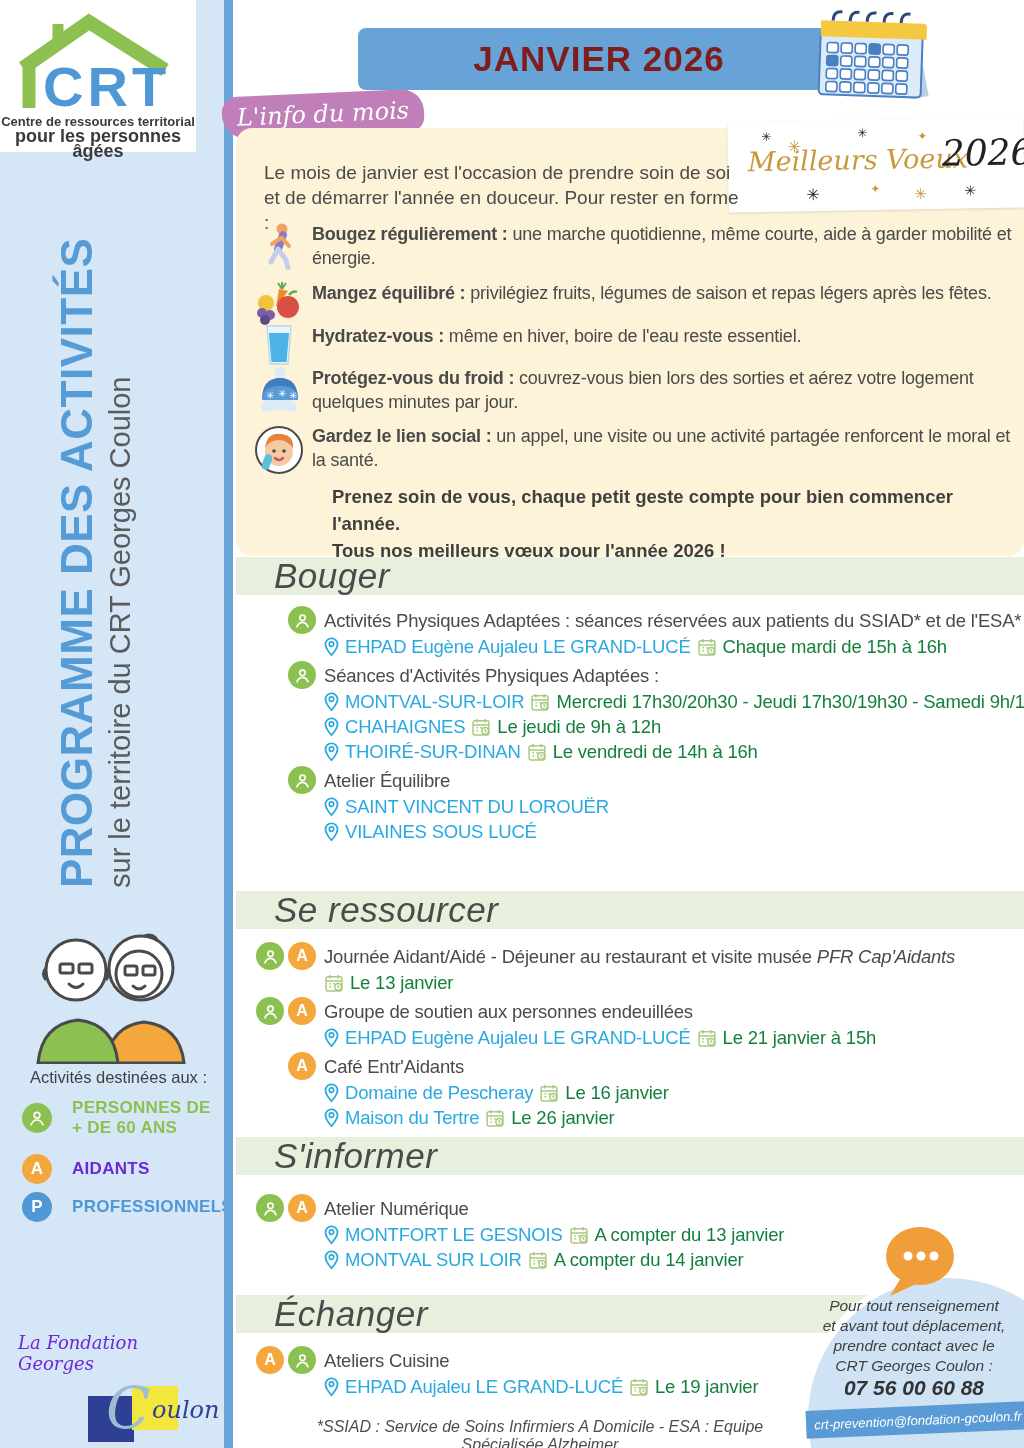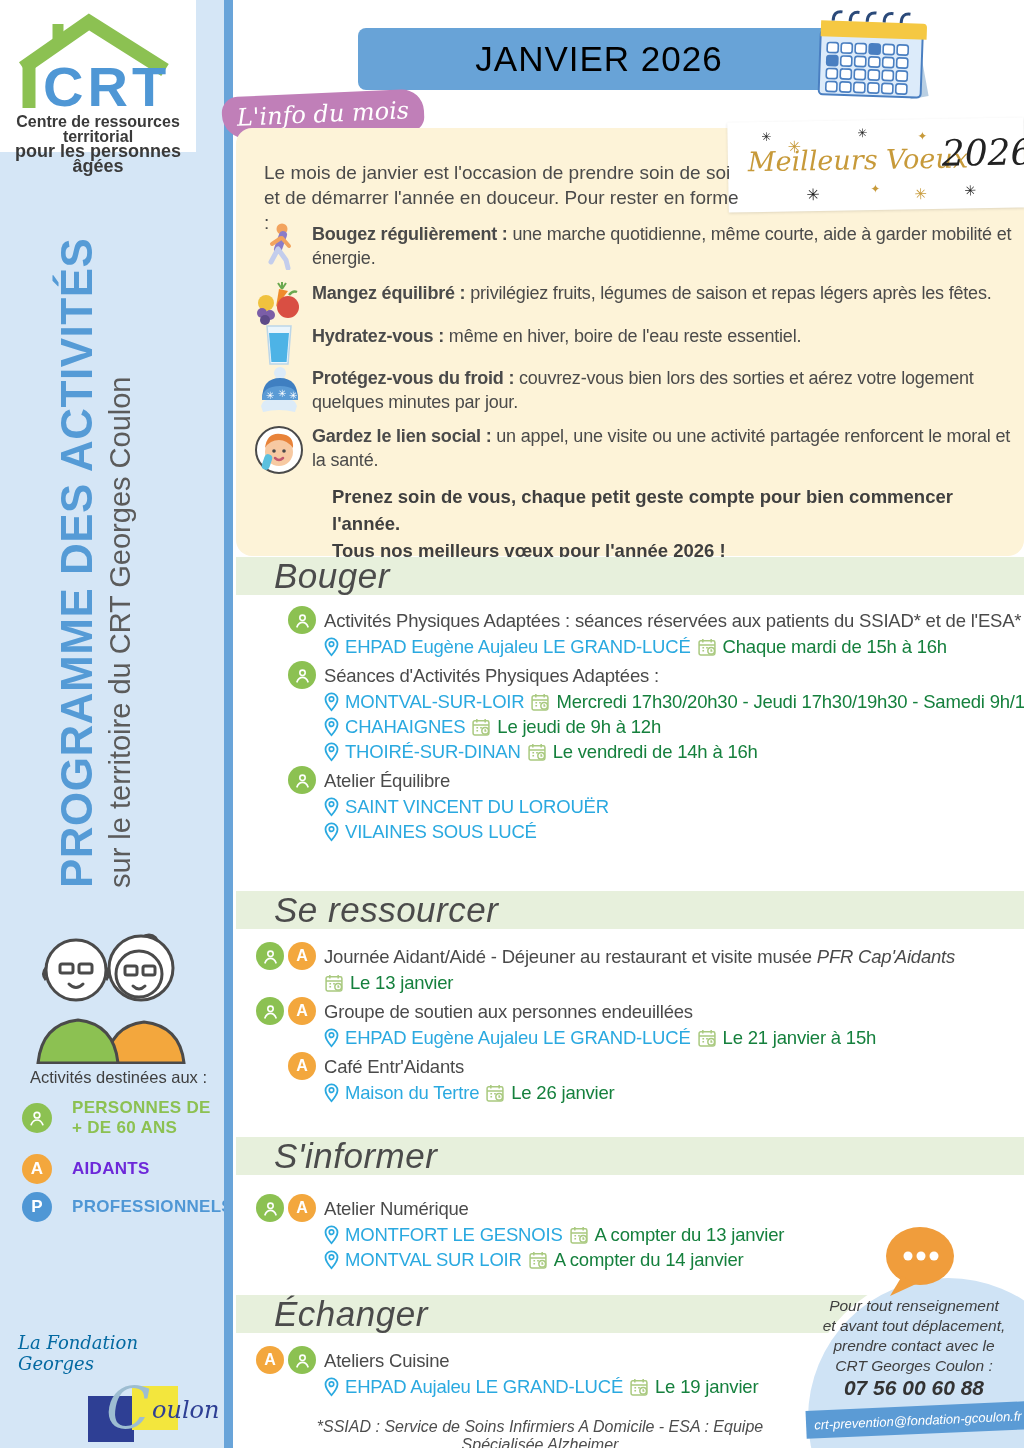--- a/index.html
+++ b/index.html
@@ -3,21 +3,21 @@
 <meta charset="utf-8">
 <style>
   html,body{margin:0;padding:0;background:#fff;}
   .page{position:relative;width:1024px;height:1448px;overflow:hidden;background:#fff;
         font-family:"Liberation Sans",sans-serif;color:#4a4a4a;}
 
   
   .sidebar{position:absolute;left:0;top:0;width:224px;height:1448px;background:#d5e6f6;}
   .logo-box{position:absolute;left:0;top:0;width:196px;height:152px;background:#fff;text-align:center;}
   .logo-line{font-weight:bold;color:#3a3a3a;line-height:15px;}
-  .logo-line.l1{font-size:16px;}
+  .logo-line.l1{font-size:13px;}
   .logo-line.l2{font-size:18px;}
   .divider{position:absolute;left:224px;top:0;width:9px;height:1448px;background:#69a4d9;}
 
   .vtitle{position:absolute;top:888px;left:52px;width:696px;transform-origin:0 0;transform:rotate(-90deg);}
   .vtitle .big{font-size:44px;font-weight:bold;color:#559bd6;letter-spacing:.5px;white-space:nowrap;}
   .vtitle .small{font-size:29px;color:#5b5b5b;white-space:nowrap;margin-top:2px;}
 
   .legend-heading{position:absolute;left:30px;top:1068px;font-size:16.5px;color:#3f3f3f;}
   .legend-row{position:absolute;left:22px;display:flex;align-items:center;gap:20px;}
   .legend-label{font-weight:bold;font-size:17px;letter-spacing:.3px;line-height:20px;}
@@ -27,33 +27,33 @@
 
   .badge{display:inline-flex;align-items:center;justify-content:center;border-radius:50%;
          color:#fff;font-weight:bold;flex:0 0 auto;}
   .badge.b30{width:30px;height:30px;font-size:17px;}
   .badge.b28{width:28px;height:28px;font-size:16px;}
   .bg-green{background:#8cc152;}
   .bg-orange{background:#f3a73d;}
   .bg-blue{background:#4f97d5;}
 
   .fondation{position:absolute;left:18px;top:1332px;width:200px;}
-  .fondation .script{font-family:"DejaVu Serif",serif;font-style:italic;color:#0369a1;font-size:18px;}
+  .fondation .script{font-family:"DejaVu Serif",serif;font-style:italic;color:#6d28d9;font-size:18px;}
   .fond-logo{position:relative;height:70px;margin-top:4px;}
   .sq-blue{position:absolute;left:70px;top:18px;width:46px;height:46px;background:#2e3f94;}
   .sq-yellow{position:absolute;left:114px;top:8px;width:46px;height:44px;background:#f3e63d;}
   .fond-c{position:absolute;left:88px;top:-4px;font-family:"DejaVu Serif",serif;font-style:italic;
           font-size:58px;color:#9dbdd1;}
   .fond-rest{position:absolute;left:134px;top:18px;font-family:"DejaVu Serif",serif;font-style:italic;
              font-size:24px;color:#2e3f94;}
 
   
   .month-banner{position:absolute;left:358px;top:28px;width:482px;height:62px;background:#68a3d7;
                 border-radius:8px;display:flex;align-items:center;justify-content:center;}
-  .month-banner span{color:#000000;font-weight:normal;font-size:35px;letter-spacing:1px;}
+  .month-banner span{color:#7f1d1d;font-weight:bold;font-size:35px;letter-spacing:1px;}
   .calendar-art{position:absolute;left:812px;top:6px;transform:rotate(2deg);}
 
   .ribbon{position:absolute;left:222px;top:93px;width:202px;height:42px;background:#c07fb8;
           border-radius:16px 22px 14px 24px;transform:rotate(-2.5deg);
           display:flex;align-items:center;justify-content:center;}
   .ribbon span{font-family:"DejaVu Serif",serif;font-style:italic;color:#fff;font-size:24px;}
 
   
   .info-box{position:absolute;left:236px;top:128px;width:788px;height:428px;background:#fdf3d8;border-radius:16px;}
   .intro{position:absolute;left:264px;top:160px;width:480px;font-size:19px;line-height:25px;color:#4a4a4a;}
@@ -525,20 +525,39 @@
         </span>
         <span class="item-title">Café Entr'Aidants</span>
       </div>
       <div class="loc-line">
         <span class="pin-ic">
             <svg width="15" height="20" viewBox="0 0 20 26">
               <path d="M10 1.5C5.5 1.5 2 5 2 9.4 2 15 10 24 10 24s8-9 8-14.6C18 5 14.5 1.5 10 1.5z" fill="none" stroke="#2aa9e0" stroke-width="2.4"></path>
               <circle cx="10" cy="9.2" r="3" fill="none" stroke="#2aa9e0" stroke-width="2.2"></circle>
             </svg>
           </span>
+        <span class="loc-name">Domaine de Pescheray</span>
+        <span class="cal-ic">
+            <svg width="20" height="20" viewBox="0 0 24 24" fill="none" stroke="#a9c97f" stroke-width="1.8">
+              <rect x="2.5" y="4.5" width="19" height="17" rx="2"></rect>
+              <path d="M7 2.5v4M17 2.5v4M2.5 9.5h19"></path>
+              <path d="M6.5 13h2M11 13h2M6.5 16.5h2"></path>
+              <circle cx="17" cy="16.5" r="4"></circle>
+              <path d="M17 14.8v1.9h1.5"></path>
+            </svg>
+          </span>
+        <span class="sched">Le 16 janvier</span>
+      </div>
+      <div class="loc-line">
+        <span class="pin-ic">
+            <svg width="15" height="20" viewBox="0 0 20 26">
+              <path d="M10 1.5C5.5 1.5 2 5 2 9.4 2 15 10 24 10 24s8-9 8-14.6C18 5 14.5 1.5 10 1.5z" fill="none" stroke="#2aa9e0" stroke-width="2.4"></path>
+              <circle cx="10" cy="9.2" r="3" fill="none" stroke="#2aa9e0" stroke-width="2.2"></circle>
+            </svg>
+          </span>
         <span class="loc-name">Maison du Tertre</span>
         <span class="cal-ic">
             <svg width="20" height="20" viewBox="0 0 24 24" fill="none" stroke="#a9c97f" stroke-width="1.8">
               <rect x="2.5" y="4.5" width="19" height="17" rx="2"></rect>
               <path d="M7 2.5v4M17 2.5v4M2.5 9.5h19"></path>
               <path d="M6.5 13h2M11 13h2M6.5 16.5h2"></path>
               <circle cx="17" cy="16.5" r="4"></circle>
               <path d="M17 14.8v1.9h1.5"></path>
             </svg>
           </span>

